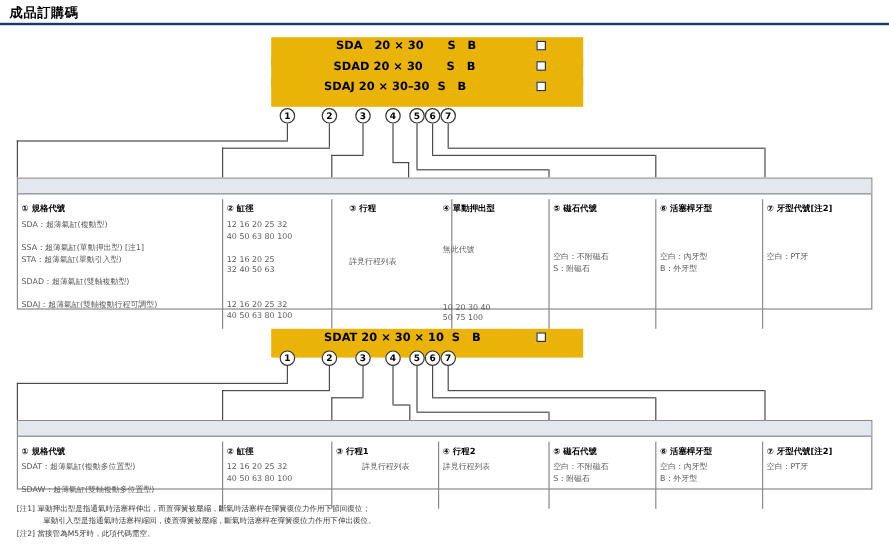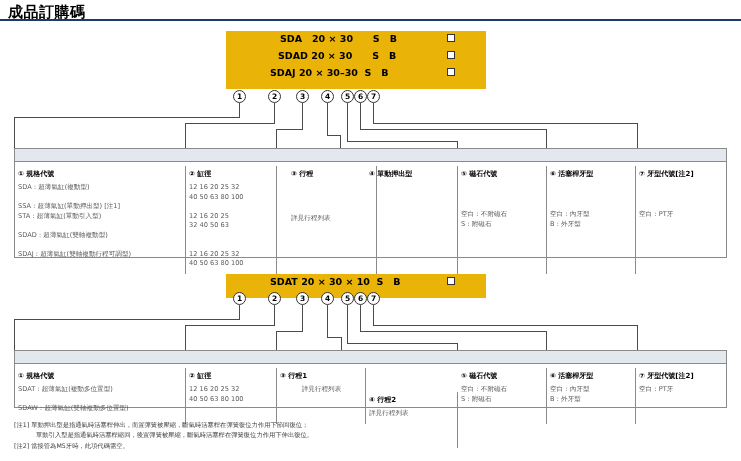--- a/index.html
+++ b/index.html
@@ -18,21 +18,21 @@
   
   .title-bar {
     position: absolute;
     left: 0; top: 0;
     width: 741px;
     height: 22px;
   }
   .title-bar .title-text {
     position: absolute;
     left: 8px; top: 3px;
-    font-size: 15px;
+    font-size: 11px;
     font-weight: bold;
     color: #000;
     letter-spacing: 0.5px;
   }
   .title-bar .rule {
     position: absolute;
     left: 0; top: 19px;
     width: 741px;
     height: 2px;
     background: #1a3a6b;
@@ -219,20 +219,27 @@
 40 50  63  80 100</div>
   </div>
 
   <div class="cell" style="left:262px; width:89px;margin-left:11px;">
     <div class="chdr">③ 行程</div>
     <div class="cbody" style="top:48px;">詳見行程列表</div>
   </div>
 
   <div class="cell" style="left:351px; width:92px;">
     <div class="chdr">④ 單動押出型</div>
+    <div class="cbody" style="top:38px;">無此代號
+
+
+
+
+10 20 30 40
+50 75 100</div>
   </div>
 
   <div class="cell" style="left:443px; width:89px;">
     <div class="chdr">⑤ 磁石代號</div>
     <div class="cbody" style="top:44px;">空白：不附磁石
 S：附磁石</div>
   </div>
 
   <div class="cell" style="left:532px; width:89px;">
     <div class="chdr">⑥ 活塞桿牙型</div>
@@ -302,21 +309,21 @@
     <div class="chdr">② 缸徑</div>
     <div class="cbody">12 16  20  25  32
 40 50  63  80 100</div>
   </div>
 
   <div class="cell" style="left:262px; width:89px;text-align:center;">
     <div class="chdr">③ 行程1</div>
     <div class="cbody">詳見行程列表</div>
   </div>
 
-  <div class="cell" style="left:351px; width:92px;margin-top:24px;">
+  <div class="cell" style="left:351px; width:92px;">
     <div class="chdr">④ 行程2</div>
     <div class="cbody">詳見行程列表</div>
   </div>
 
   <div class="cell" style="left:443px; width:89px;">
     <div class="chdr">⑤ 磁石代號</div>
     <div class="cbody">空白：不附磁石
 S：附磁石</div>
   </div>
 

